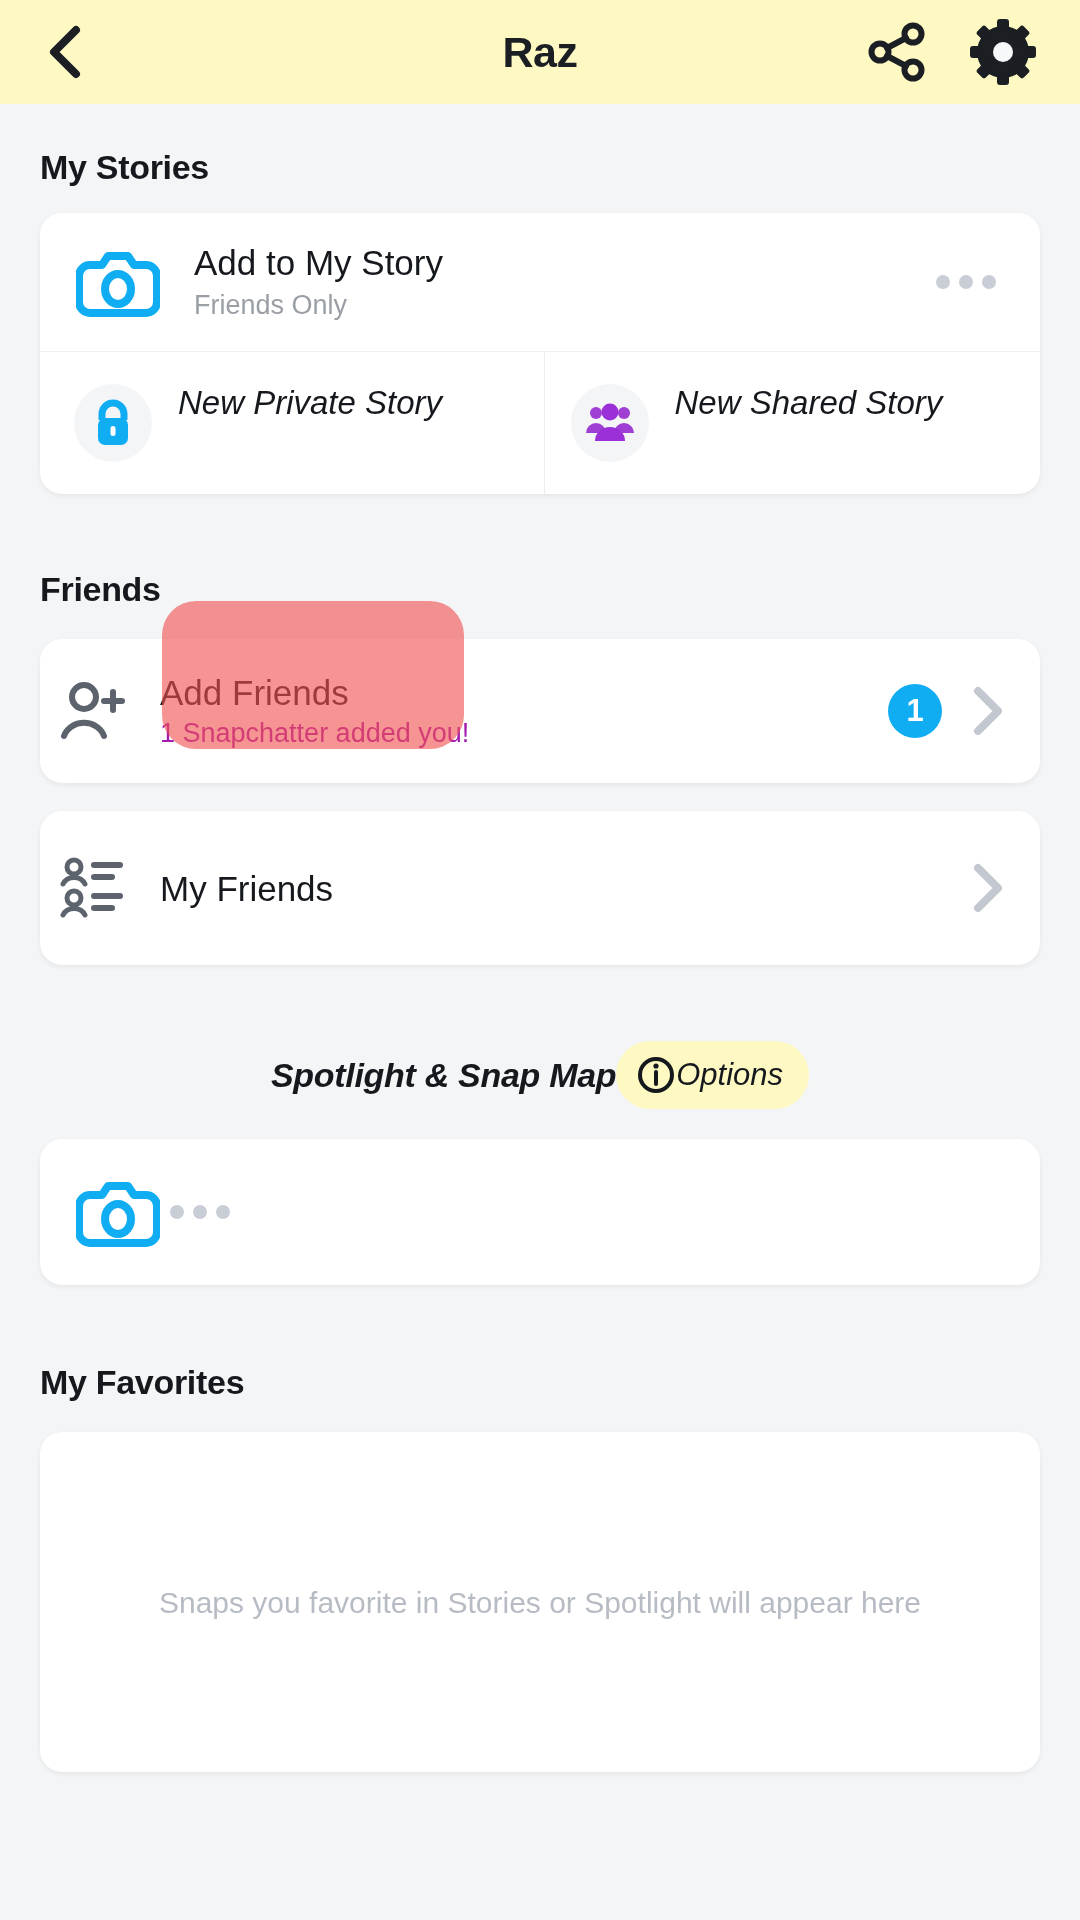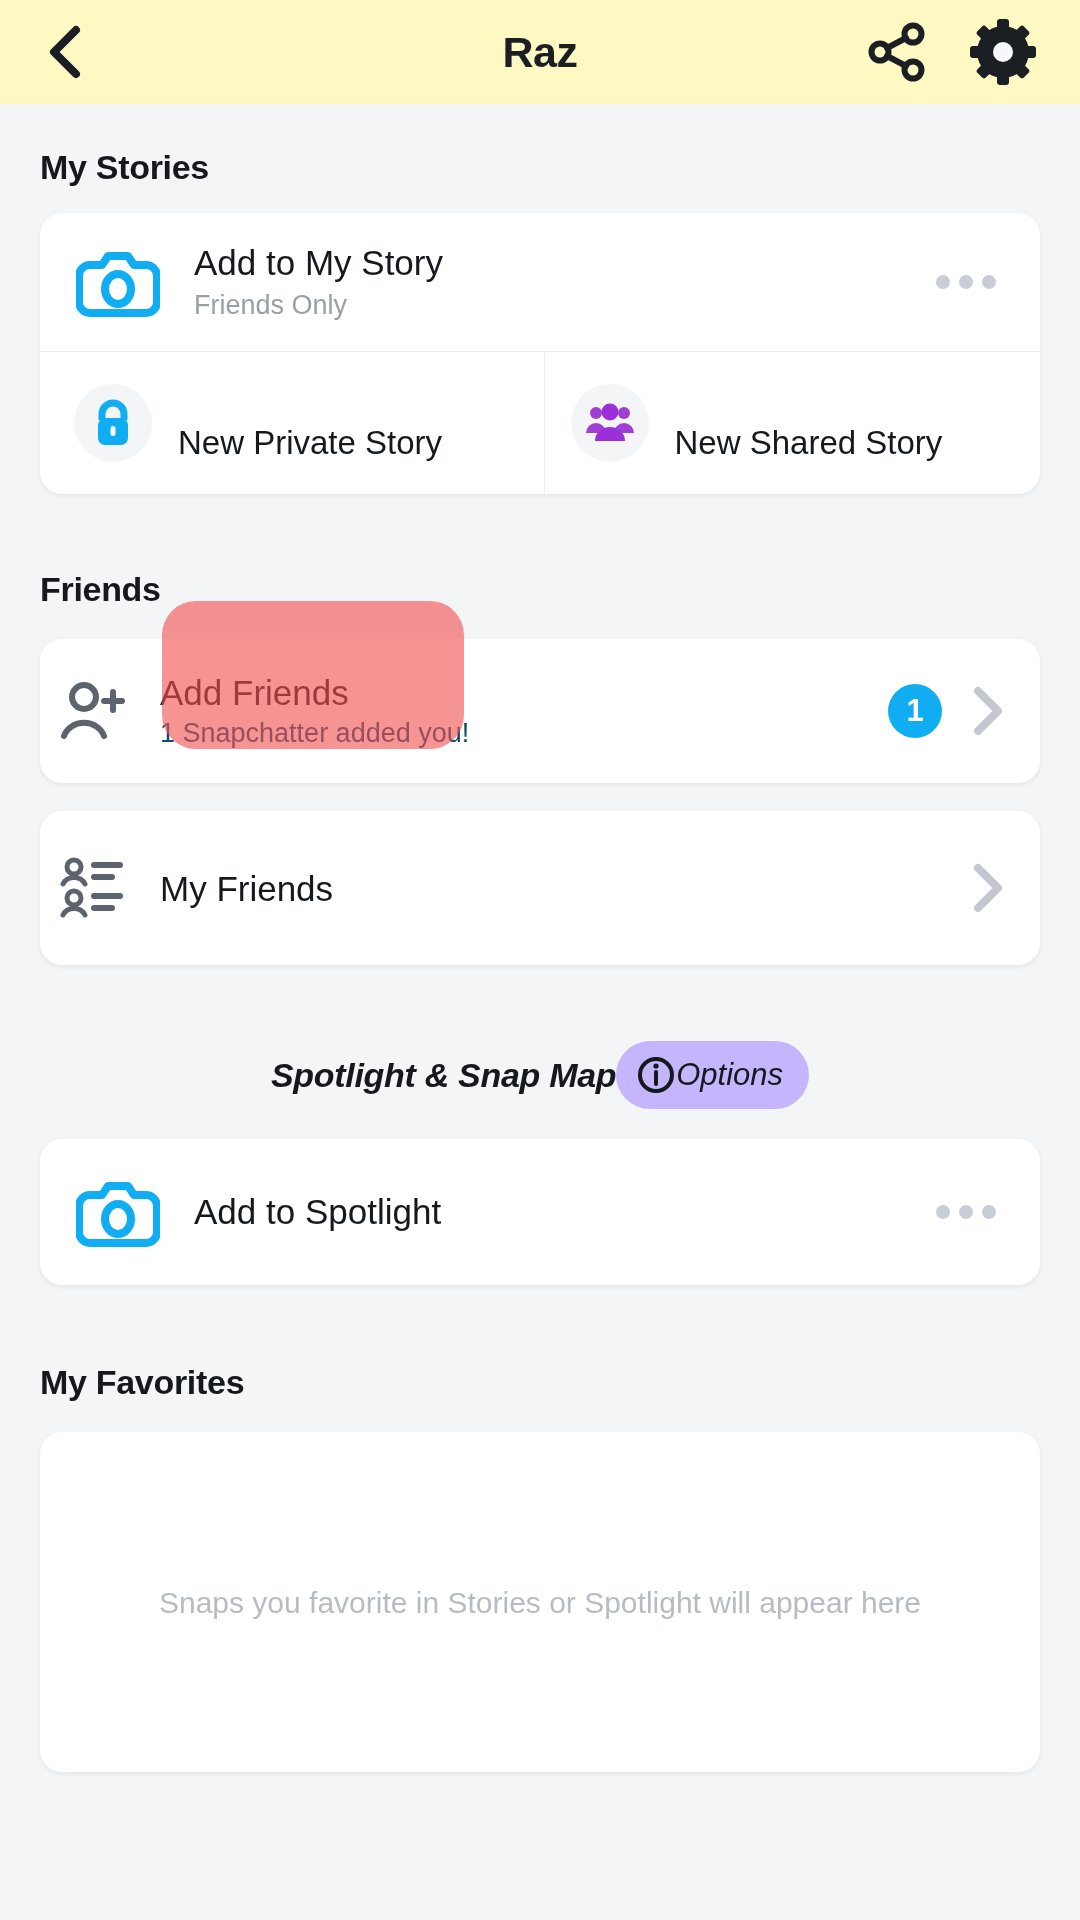--- a/index.html
+++ b/index.html
@@ -102,23 +102,24 @@
     width: 14px; height: 14px;
     border-radius: 50%;
     background: #c9ced6;
     display: block;
   }
 
   .story-split { display: flex; }
   .story-split-item {
     flex: 1;
     display: flex;
-    align-items: flex-end;
+    align-items: flex-start;
     padding: 32px 0 32px 34px;
     cursor: pointer;
+    font-style: italic;
   }
   .story-split-item + .story-split-item {
     border-left: 1.5px solid #eceef1;
     padding-left: 26px;
   }
   .round-icon {
     width: 78px; height: 78px;
     border-radius: 50%;
     background: #f4f5f7;
     display: flex;
@@ -138,21 +139,21 @@
   .row-card {
     display: flex;
     align-items: center;
     padding: 34px 34px 34px 20px;
     cursor: pointer;
     position: relative;
   }
   .row-icon { width: 72px; flex: none; display: flex; align-items: center; }
   .row-texts { margin-left: 28px; flex: 1; }
   .row-title { font-size: 35px; color: #15181c; line-height: 1.12; }
-  .row-sub { font-size: 27px; color: #0c4a6e; margin-top: 6px; }
+  .row-sub { font-size: 27px; color: #a21caf; margin-top: 6px; }
   .badge {
     min-width: 54px;
     height: 54px;
     padding: 0 14px;
     border-radius: 27px;
     background: #11adf2;
     color: #ffffff;
     font-size: 31px;
     font-weight: bold;
     display: flex;
@@ -171,21 +172,21 @@
   }
 
   .friends-gap { height: 28px; }
 
   
   .spotlight-head { margin-top: 76px; margin-bottom: 30px; }
   .options-pill {
     display: inline-flex;
     align-items: center;
     gap: 0;
-    background: #c4b5fd;
+    background: #fef9c3;
     border-radius: 34px;
     padding: 14px 26px 14px 20px;
     cursor: pointer;
   }
   .options-label {
     font-size: 31px;
     color: #15181c;
   }
 
   .spotlight-row {
@@ -359,21 +360,20 @@
       </svg>
       <span class="options-label">Options</span>
     </div>
   </div>
 
   <div class="card spotlight-row">
     <svg width="84" height="74" viewBox="0 0 84 74">
       <path d="M14 20 h12 l6 -9 h20 l6 9 h12 a11 11 0 0 1 11 11 v26 a11 11 0 0 1 -11 11 h-56 a11 11 0 0 1 -11 -11 v-26 a11 11 0 0 1 11 -11 z" fill="none" stroke="#11adf2" stroke-width="8" stroke-linejoin="round"></path>
       <ellipse cx="42" cy="44" rx="13" ry="15" fill="none" stroke="#11adf2" stroke-width="8"></ellipse>
     </svg>
-    <span class="spotlight-label">Add to Spotlight</span>
     <div class="dots">
         <i></i>
         <i></i>
         <i></i>
       </div>
   </div>
 
   <div class="section-title favorites-head">My Favorites</div>
 
   <div class="card favorites-card">

